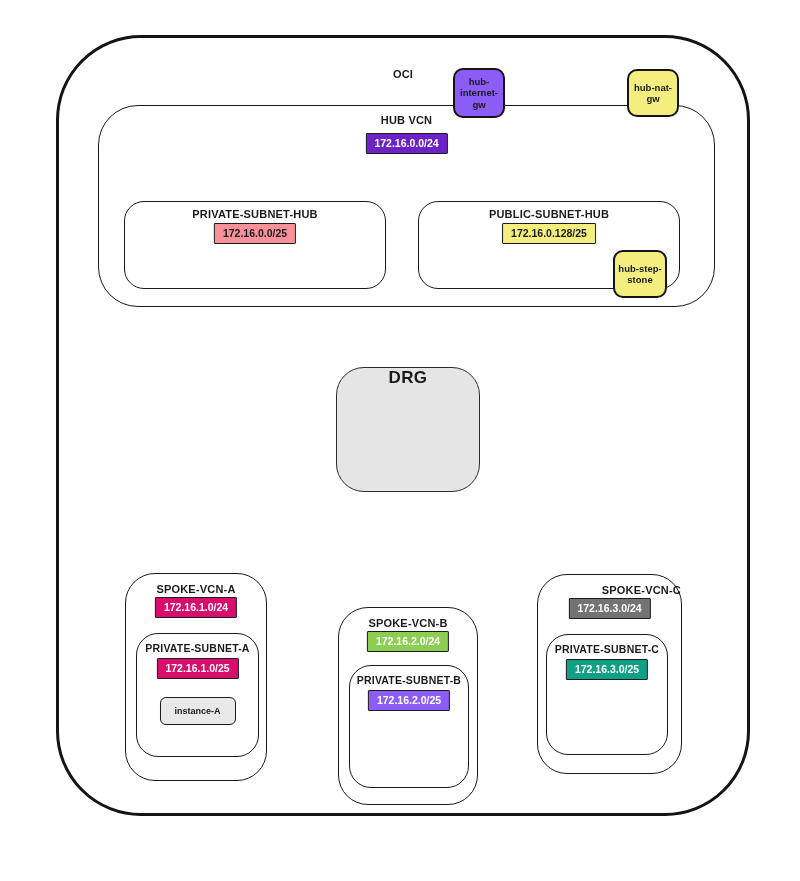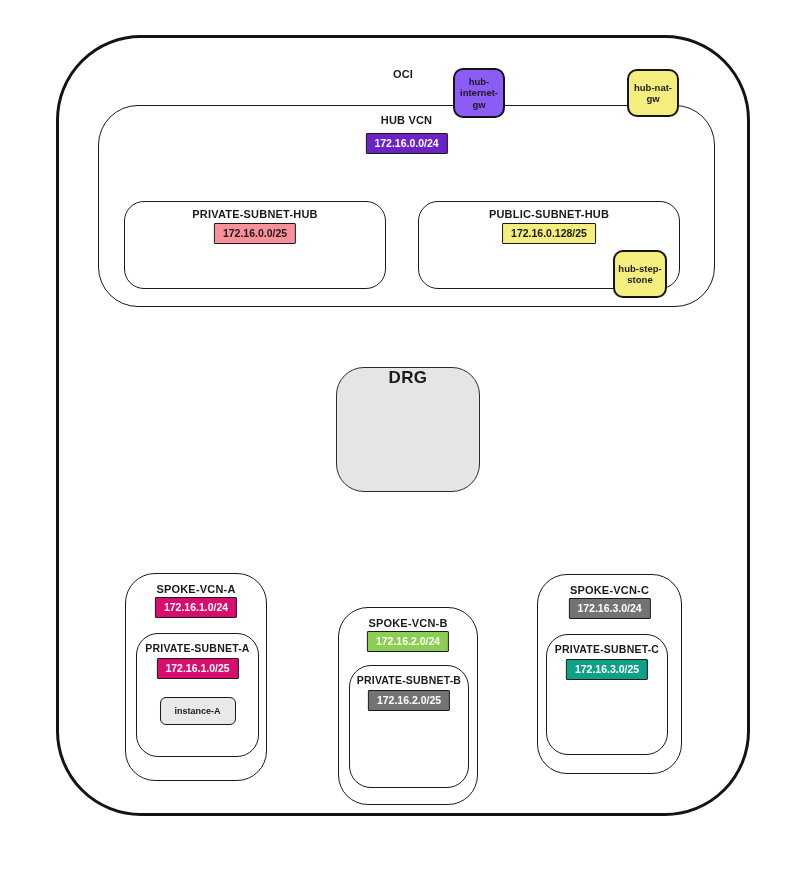--- a/index.html
+++ b/index.html
@@ -87,26 +87,26 @@
       <div class="badge on-dark" style="top: 24px; background-color: rgb(216, 13, 110);">172.16.1.0/25</div>
       <div class="instance" style="top: 63px; background-color: rgb(233, 233, 233);">instance-A</div>
     </div>
   </div>
 
   <div class="abs spoke-box" style="left:338px;top:607px;width:140px;height:198px;padding-left:10px;">
     <div class="box-label" style="top:9px;">SPOKE-VCN-B</div>
     <div class="badge on-dark" style="top: 23px; background-color: rgb(140, 206, 82);">172.16.2.0/24</div>
     <div class="abs spoke-subnet-box" style="left:10px;top:57px;width:120px;height:123px;">
       <div class="box-label small" style="top:8px;">PRIVATE-SUBNET-B</div>
-      <div class="badge on-dark" style="top: 24px; background-color: #737373;">172.16.2.0/25</div>
+      <div class="badge on-dark" style="top: 24px; background-color: #8b5cf6;">172.16.2.0/25</div>
     </div>
   </div>
 
   <div class="abs spoke-box" style="left:537px;top:574px;width:145px;height:200px;">
-    <div class="box-label" style="top:9px;">SPOKE-VCN-C</div>
+    <div class="box-label" style="top:9px;text-align:right;">SPOKE-VCN-C</div>
     <div class="badge on-dark" style="top: 23px; background-color: #737373;">172.16.3.0/24</div>
     <div class="abs spoke-subnet-box" style="left:8px;top:59px;width:122px;height:121px;">
       <div class="box-label small" style="top:8px;">PRIVATE-SUBNET-C</div>
       <div class="badge on-dark" style="top: 24px; background-color: rgb(15, 160, 134);">172.16.3.0/25</div>
     </div>
   </div>
 
 </div>
 
 </body></html>

